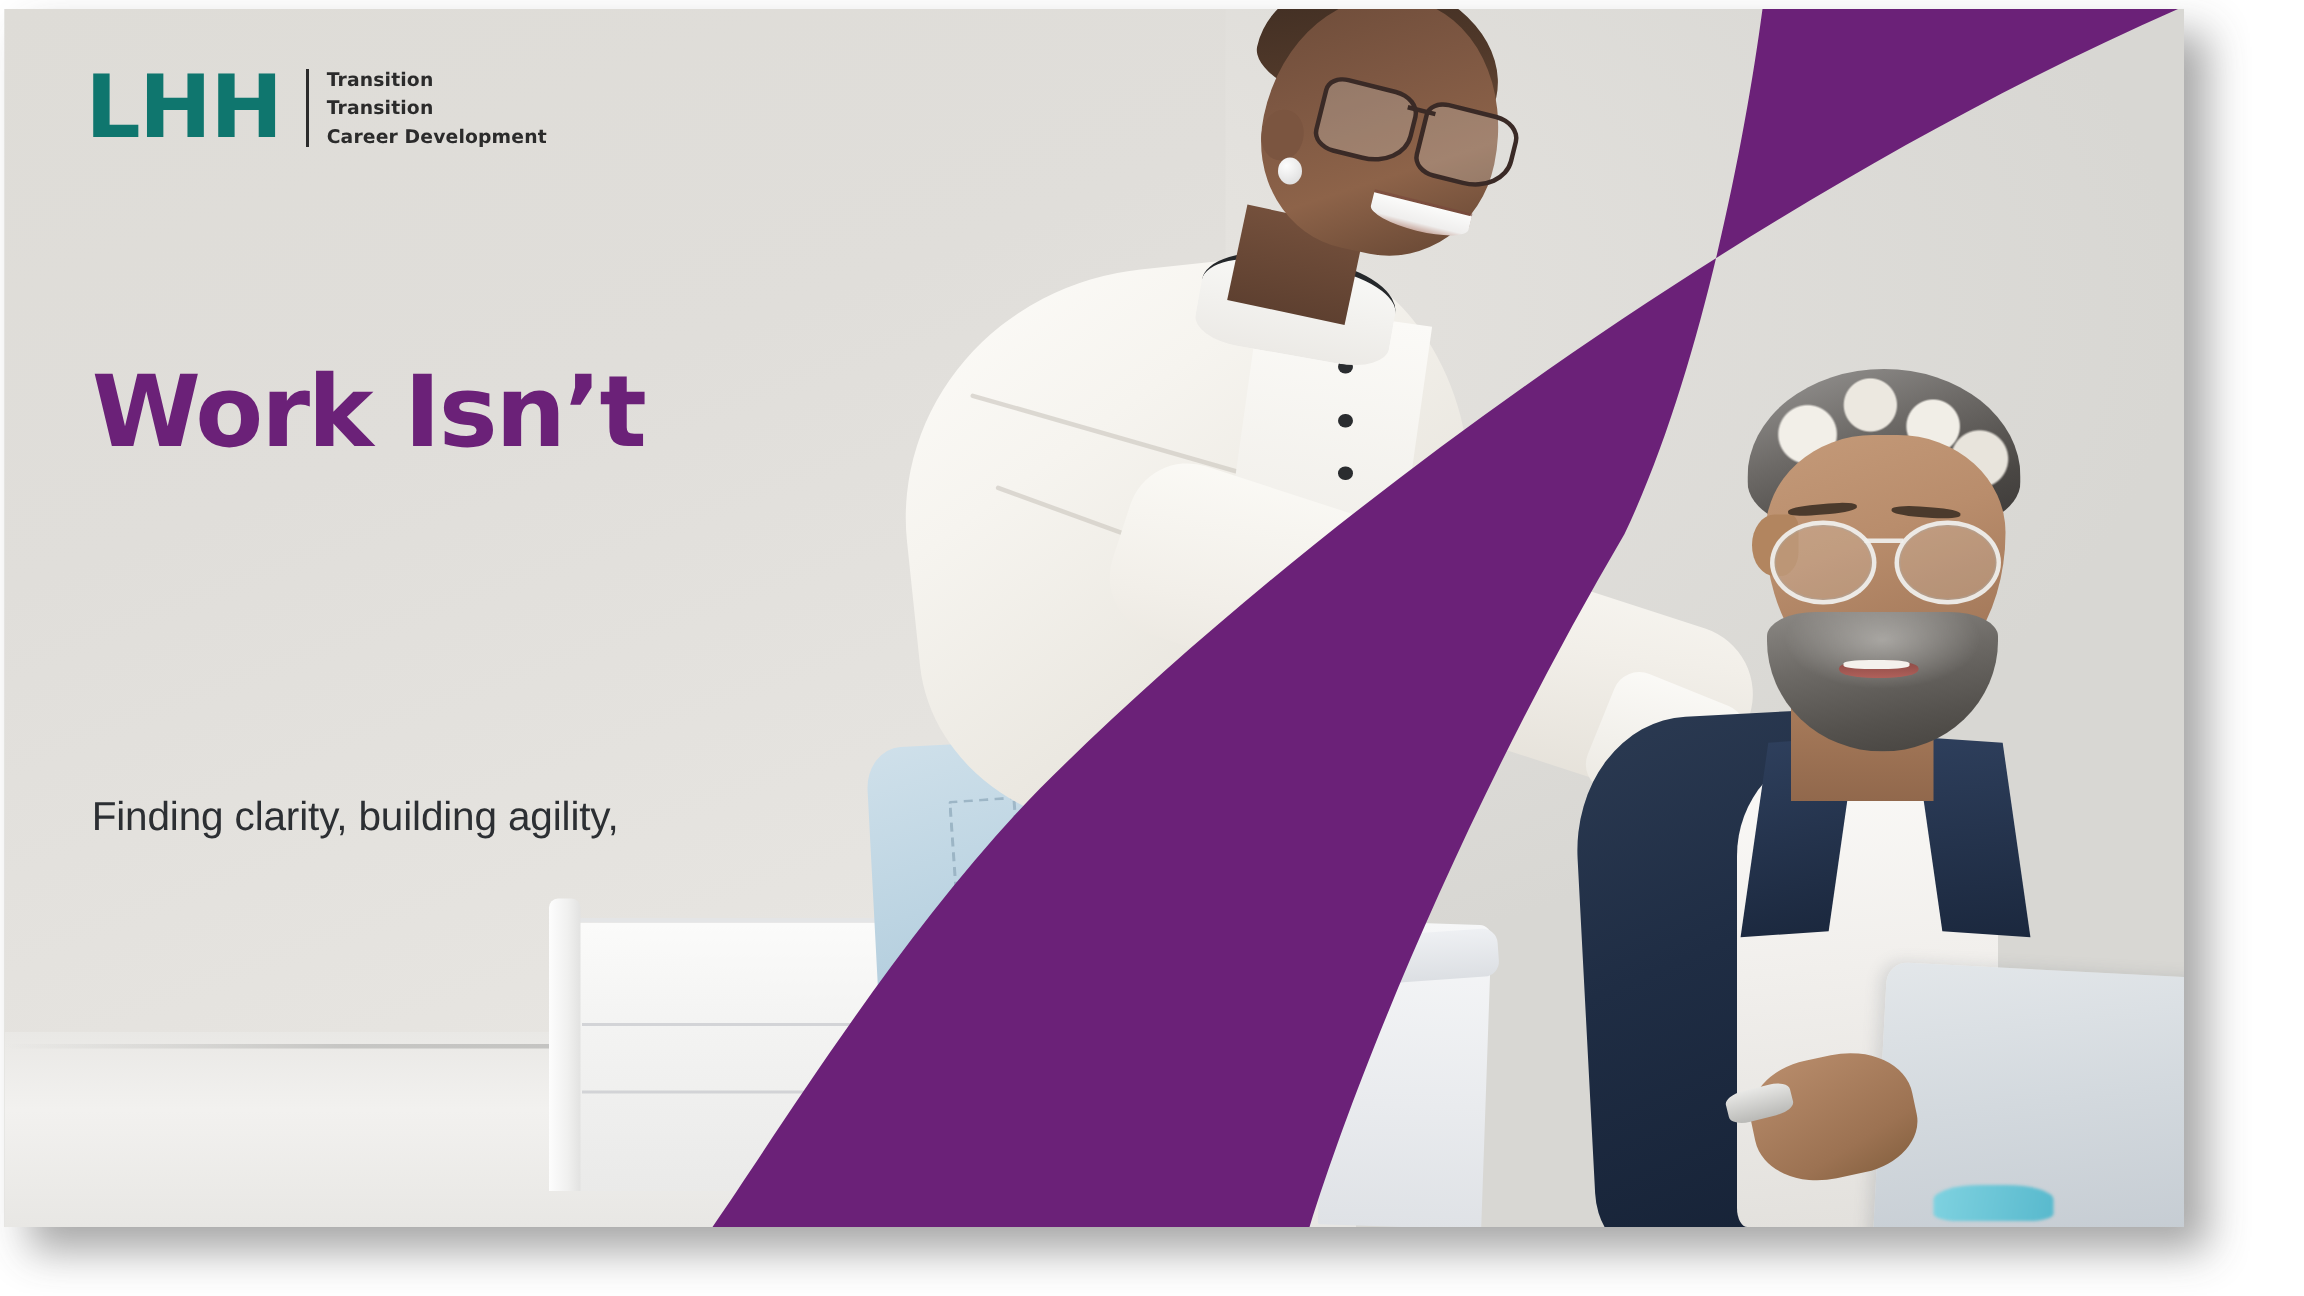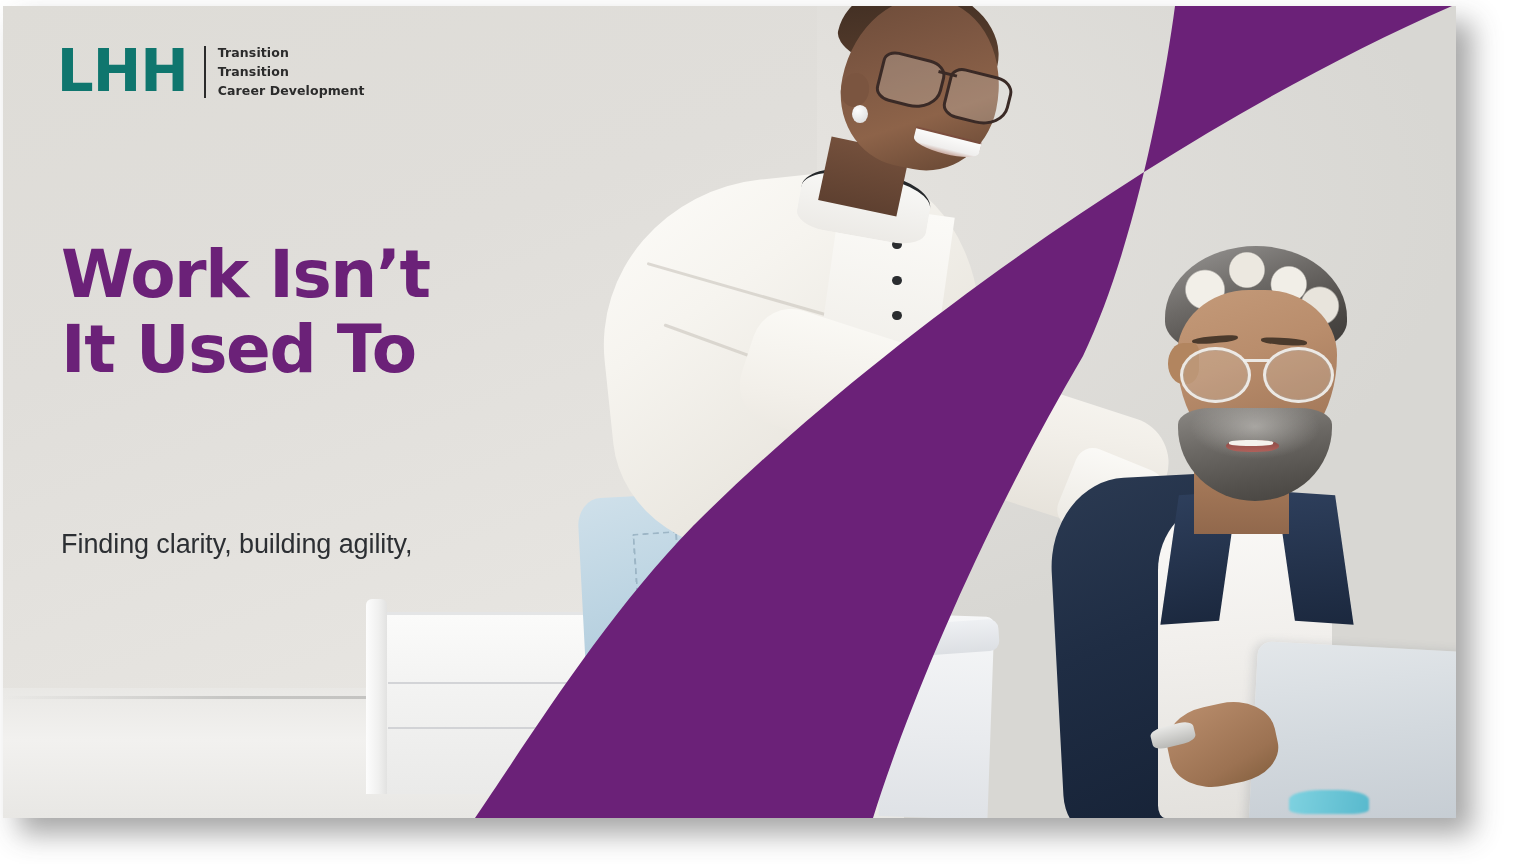--- a/index.html
+++ b/index.html
@@ -362,21 +362,21 @@
     font-size:12.5px;font-weight:700;line-height:1.52;
     color:#2b2b2b;letter-spacing:.1px;
     font-family:"DejaVu Sans", sans-serif;
   }
   .headline{
     position:absolute;left:4.0%;top:23.0%;
     font-size:66px;font-weight:700;line-height:1.14;
     letter-spacing:-1.4px;
     font-family:"DejaVu Sans", sans-serif;
   }
-  .headline .hl{display:block;white-space:nowrap;}
+  .headline .hl{display:block;white-space:nowrap;text-align:right;}
   .subhead{
     position:absolute;left:4.0%;top:64.0%;
     font-size:27px;font-weight:400;line-height:1.34;
     color:#2c2f33;letter-spacing:-0.1px;
   }
   .subhead .sl{display:block;white-space:nowrap;}
 </style>
 </head>
 <body>
 
@@ -485,21 +485,20 @@
         <div class="logo-divider"></div>
         <div class="logo-lines">
           <span>Transition</span>
           <span>Transition</span>
           <span>Career Development</span>
         </div>
       </div>
 
       <h1 class="headline" style="color:#6B2178">
         <span class="hl">Work Isn’t</span>
-        <span class="hl">It Used To</span>
       </h1>
 
       <div class="subhead">
         <span class="sl">Finding clarity, building agility,</span>
       </div>
 
     </div>
   </div>
 </div>
 

